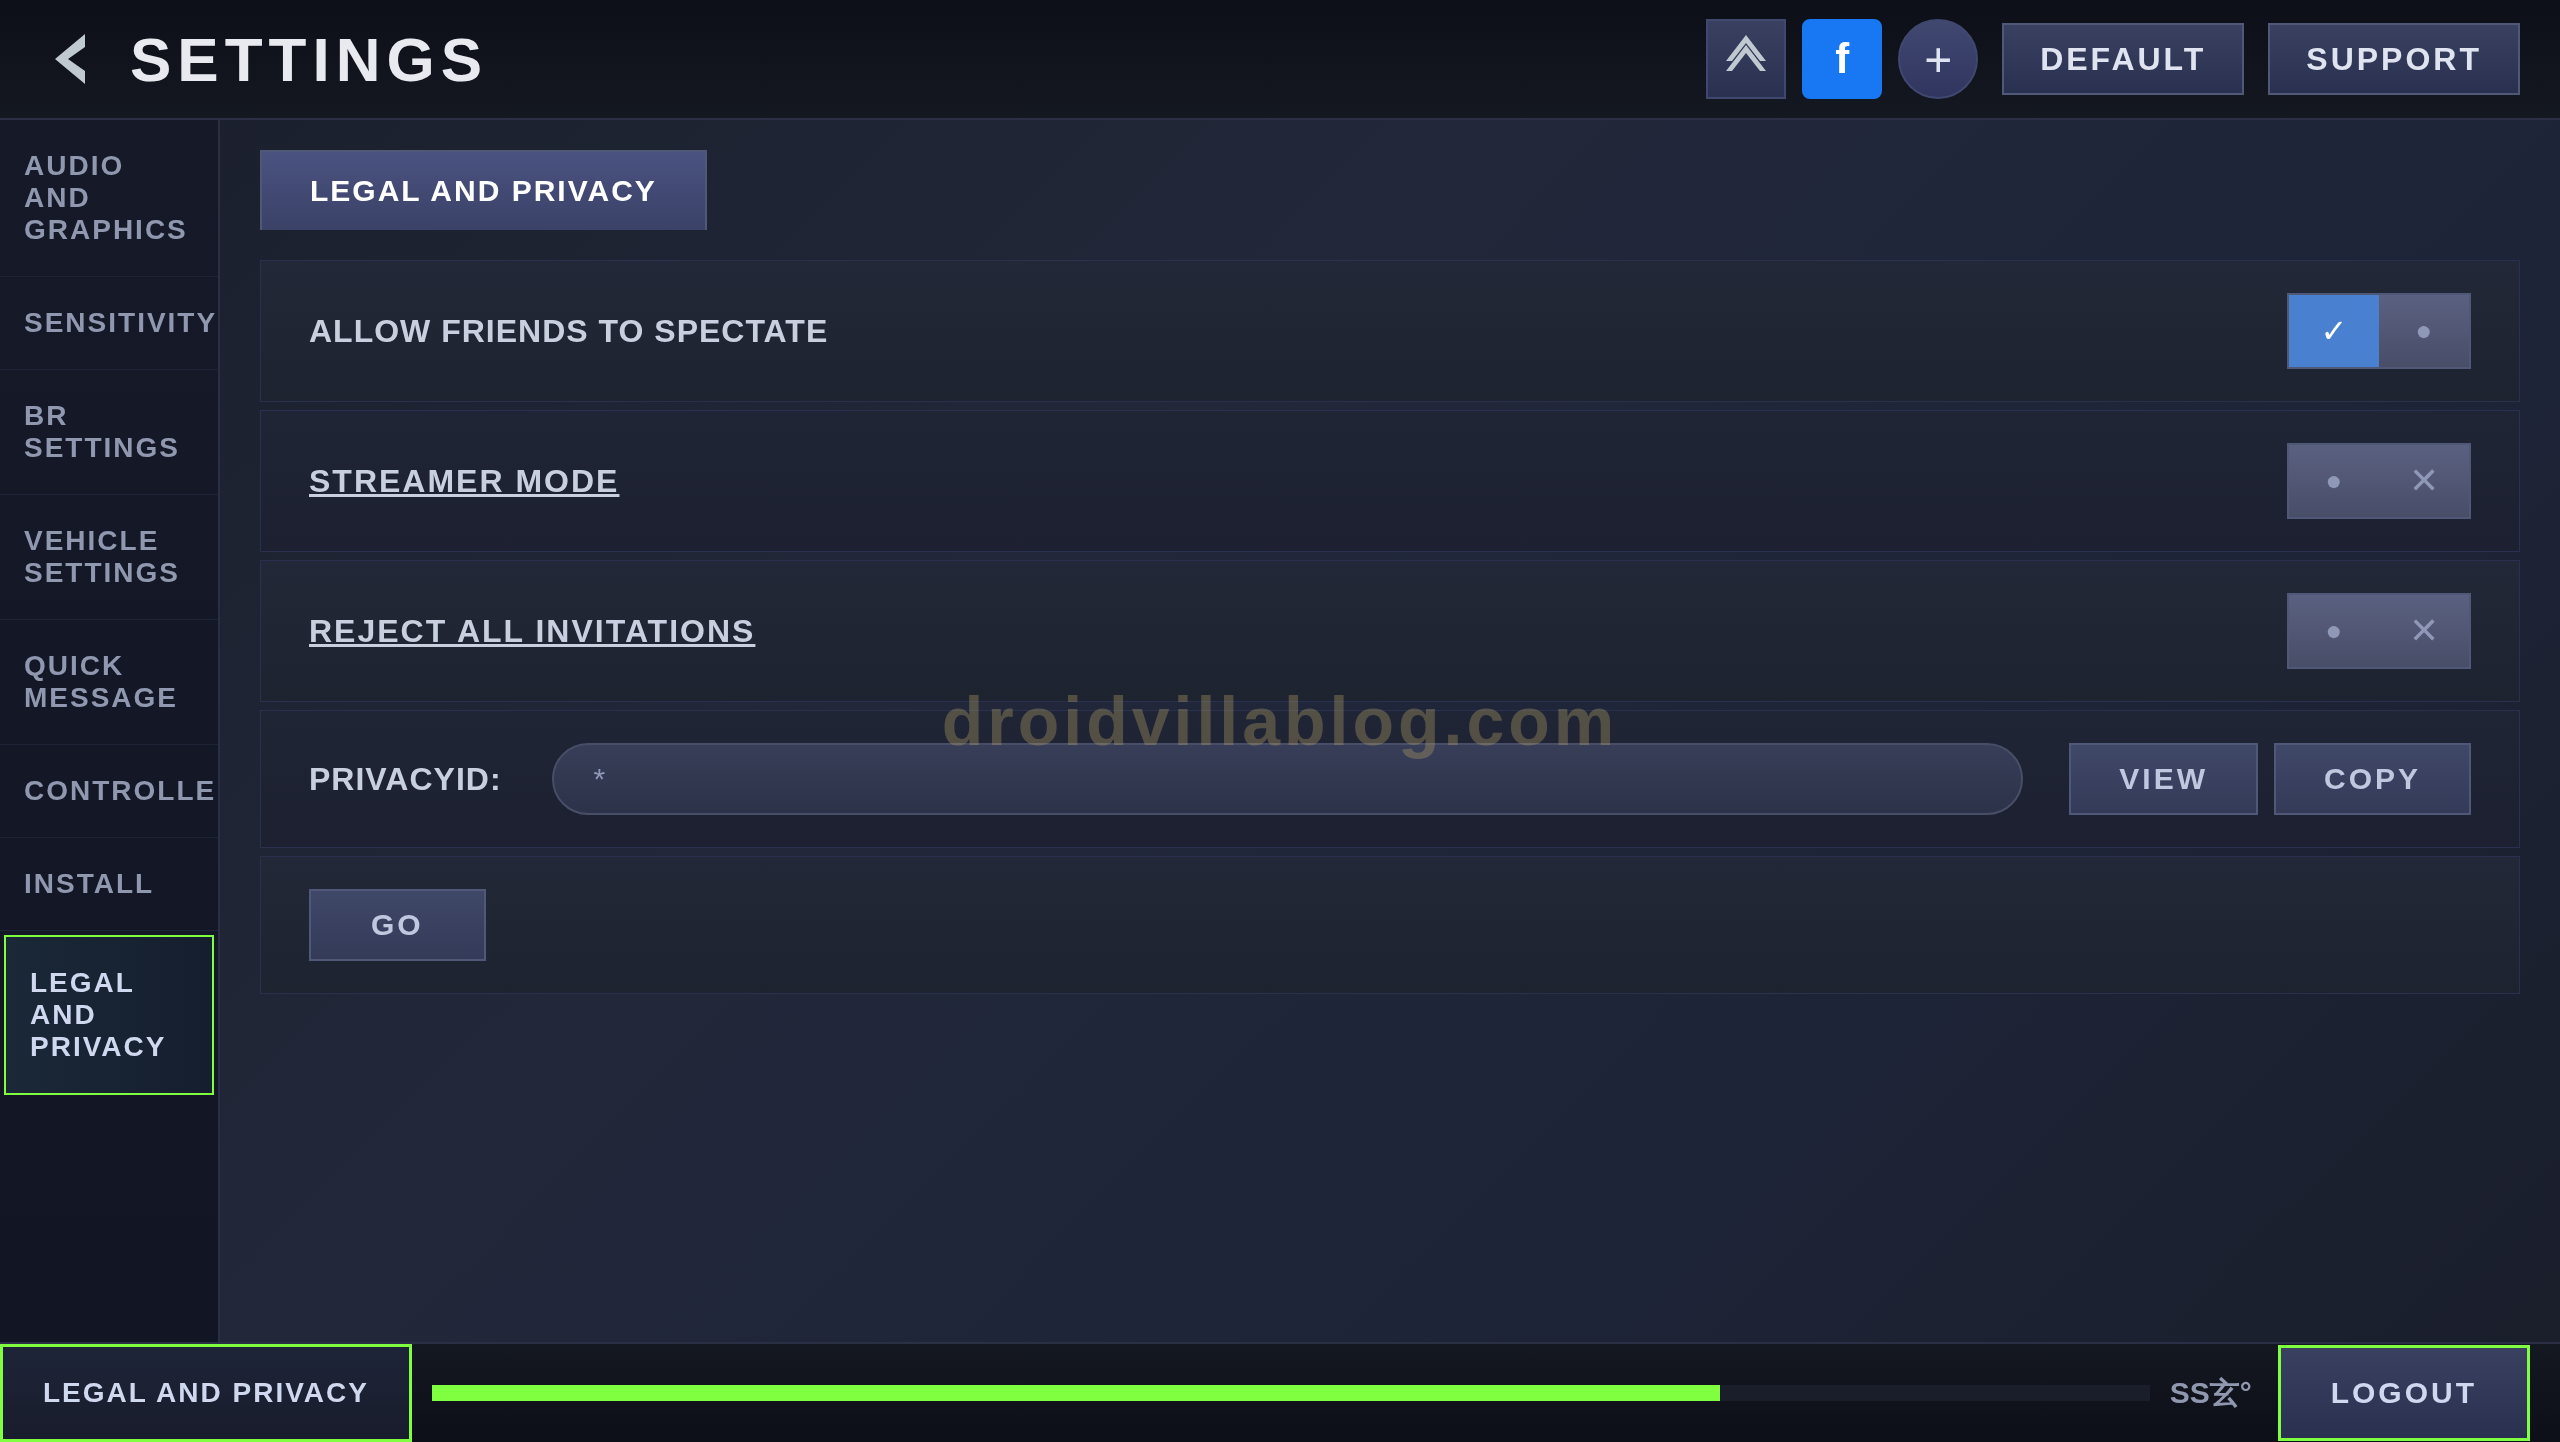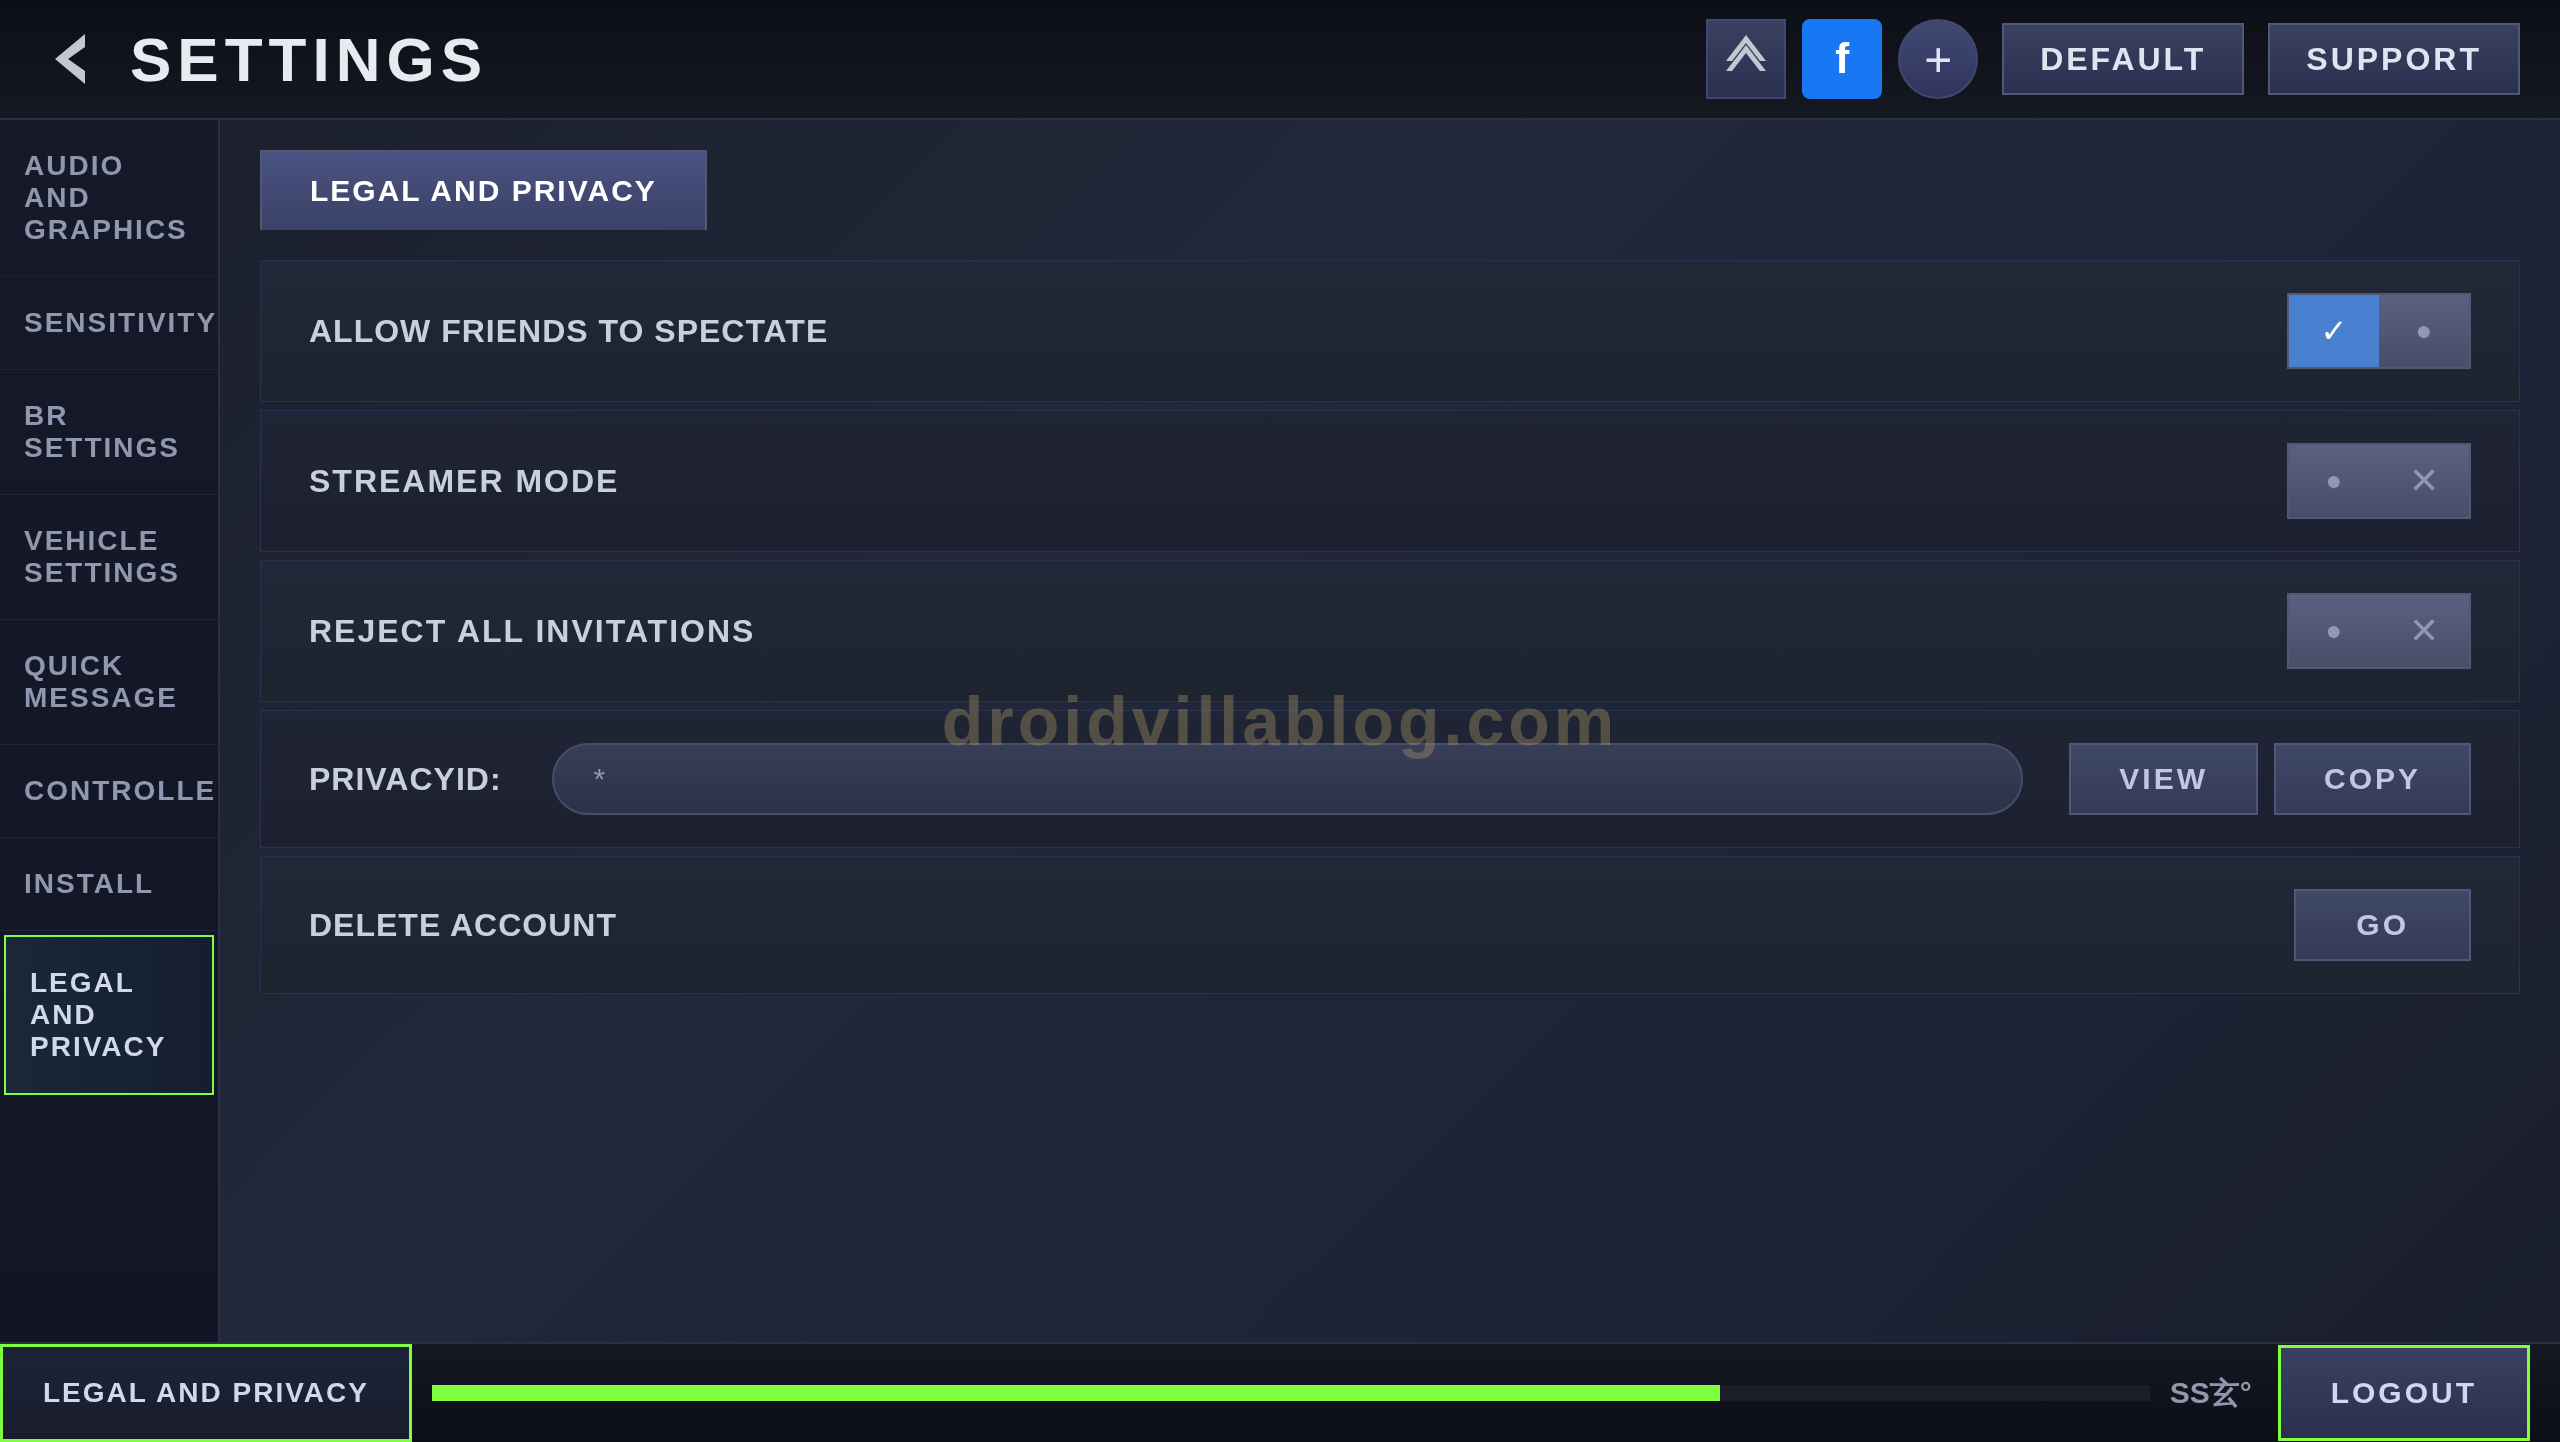--- a/index.html
+++ b/index.html
@@ -205,20 +205,21 @@
       font-weight: 700;
       color: #c8d0e0;
       letter-spacing: 1px;
       text-transform: uppercase;
       flex: 1;
     }
 
     .row-label.bold {
       font-weight: 900;
       letter-spacing: 2px;
+      text-decoration: underline;
     }
 
     
     .toggle-group {
       display: flex;
       align-items: center;
       background: linear-gradient(180deg, #3a3f58 0%, #2e3348 100%);
       border: 2px solid #505878;
       overflow: hidden;
     }
@@ -502,21 +503,20 @@
     <div class="privacy-row">
       <span class="row-label" style="flex: 0 0 auto; margin-right: 20px;">PrivacyID:</span>
       <div class="privacy-id-field">
         <span>*</span>
       </div>
       <div class="action-btn">VIEW</div>
       <div class="action-btn">COPY</div>
     </div>
 
     <div class="settings-row">
-      <span class="row-label">Delete Account</span>
       <div class="go-btn">GO</div>
     </div>
 
   </div>
 </div>
 
 <div class="bottom-bar">
   <div class="bottom-active-item">LEGAL AND PRIVACY</div>
   <div class="bottom-progress">
     <div class="bottom-progress-bar"></div>

